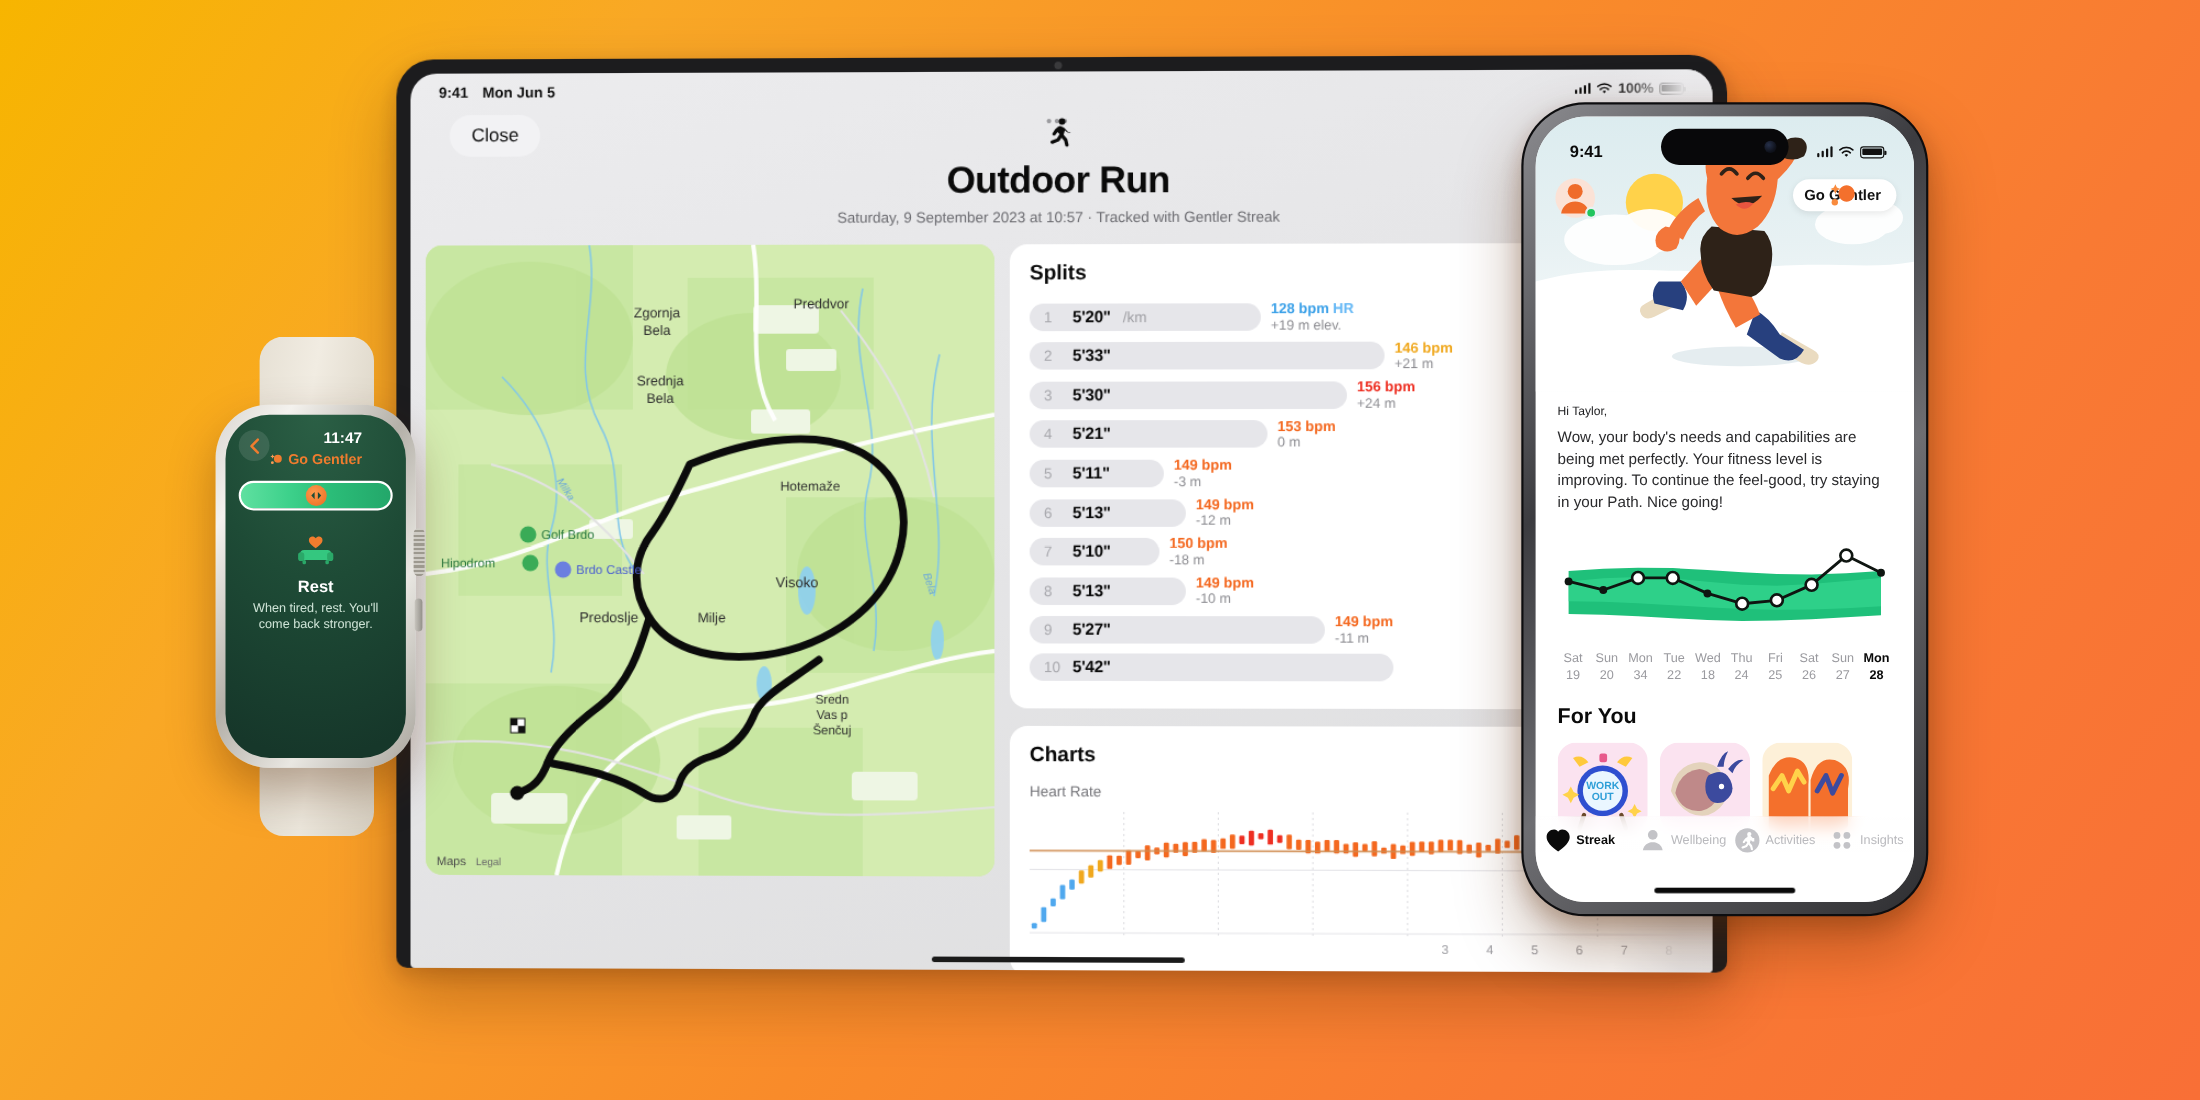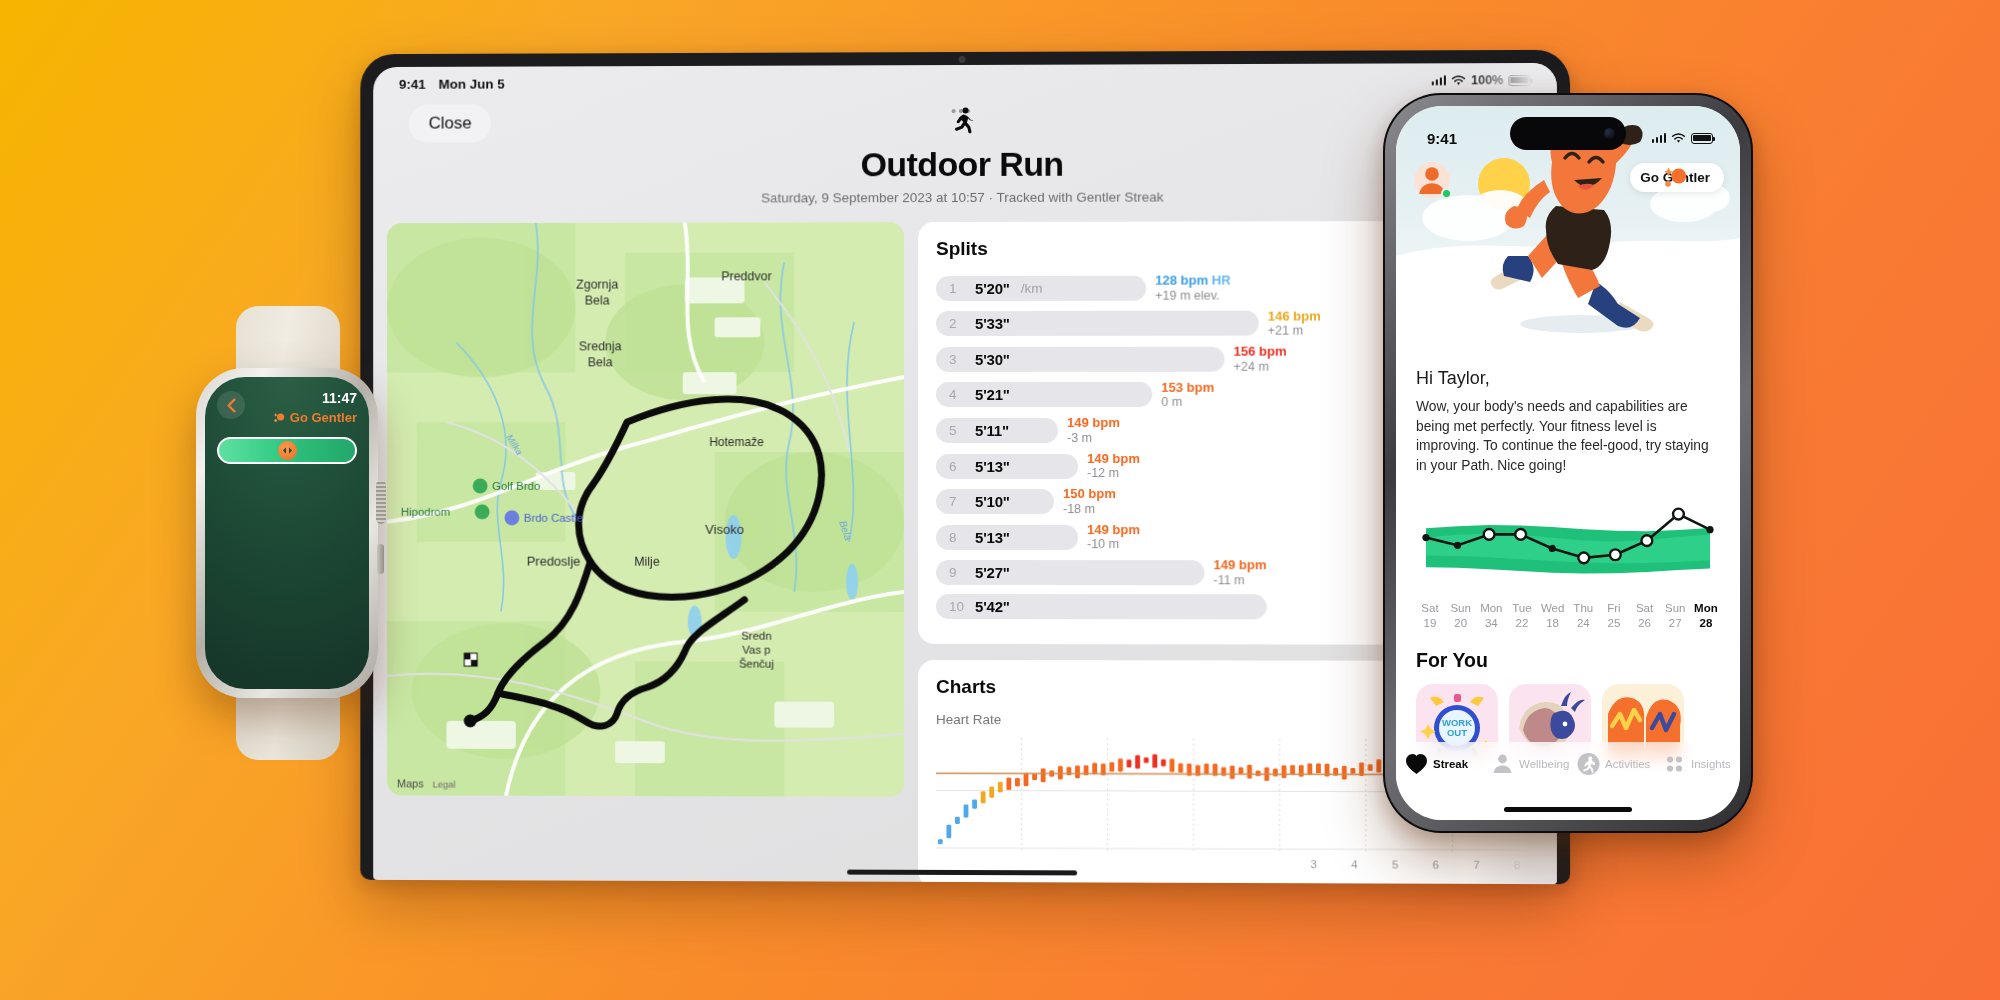--- a/index.html
+++ b/index.html
@@ -120,21 +120,21 @@
     border-radius: 50%; background: #fbe2d6; display: flex; align-items: center;
     justify-content: center; z-index: 4; }
   .avatar-dot { position: absolute; right: -2px; bottom: -1px; width: 11px; height: 11px;
     border-radius: 50%; background: #22c55e; border: 2px solid #e9f1f3; }
   .gentler-pill { position: absolute; right: 16px; top: 57px; z-index: 4;
     background: #fff; border-radius: 17px; padding: 7px 14px 7px 10px;
     display: flex; align-items: center; gap: 7px; font-size: 13.5px; font-weight: 700;
     color: #111; box-shadow: 0 2px 7px rgba(0,0,0,.09); }
 
   .ip-content { padding: 0 20px; position: relative; }
-  .greet { font-size: 18px; color: #1b1b1d; margin-top: 12px; }
+  .greet { font-size: 11px; color: #1b1b1d; margin-top: 12px; }
   .head-row { display: flex; align-items: flex-start; justify-content: space-between; }
   .prod-title { font-size: 22.5px; font-weight: 700; letter-spacing: -.5px;
     color: #0a0a0a; margin-top: 3px; }
   .eye-btn { position: absolute; right: 16px; top: 2px; width: 34px; height: 34px;
     border-radius: 50%; background: #fff; box-shadow: 0 1px 6px rgba(0,0,0,.13);
     display: flex; align-items: center; justify-content: center; }
   .prod-body { font-size: 13.8px; line-height: 1.42; color: #2a2a2c; margin-top: 8px; }
 
   .week-chart { height: 106px; margin-top: 13px; position: relative; }
   .week-chart svg { display: block; width: 100%; height: 100%; }
@@ -170,21 +170,21 @@
   .watch-case { position: absolute; inset: 0; border-radius: 48px;
     background: linear-gradient(122deg, #d9d6d0 0%, #f4f2ee 18%, #b4b0a8 46%, #e9e7e2 70%, #a8a49c 100%);
     box-shadow: 0 20px 42px rgba(80,35,0,.35); padding: 9px; }
   .crown { position: absolute; right: -8px; top: 112px; width: 10px; height: 44px;
     border-radius: 5px; background: repeating-linear-gradient(180deg,#cfccc5 0 2px,#9d998f 2px 4px); }
   .crown2 { position: absolute; right: -6px; top: 176px; width: 7px; height: 30px;
     border-radius: 4px; background: linear-gradient(90deg,#c8c5be,#93908a); }
   .watch-screen { width: 100%; height: 100%; border-radius: 40px; overflow: hidden;
     background: radial-gradient(125% 100% at 50% 0%, #2b5f45 0%, #1e4b36 48%, #16372a 100%);
     position: relative; padding: 14px 12px; }
-  .w-top { display: flex; align-items: flex-start; justify-content: space-between; }
+  .w-top { display: flex; align-items: flex-start; }
   .w-back { width: 28px; height: 28px; border-radius: 50%; background: rgba(255,255,255,.11);
     display: flex; align-items: center; justify-content: center; }
   .w-right { text-align: right; }
   .w-time { font-size: 14px; font-weight: 700; color: #fff; line-height: 1; }
   .w-brand { font-size: 13px; font-weight: 700; color: #f07c2e; margin-top: 5px;
     display: flex; align-items: center; gap: 4px; }
   .w-slider { margin-top: 12px; height: 27px; border-radius: 14px; border: 2.2px solid #fff;
     background: linear-gradient(90deg,#5fe0a0 0%, #3dd18b 32%, #2bbd78 60%, #23a76a 100%);
     display: flex; align-items: center; justify-content: center; position: relative; }
   .w-knob { width: 19px; height: 19px; border-radius: 50%;
@@ -792,15 +792,27 @@
 
       <div class="w-slider">
         <div class="w-knob">
           <svg width="11" height="9" viewBox="0 0 11 9">
             <path d="M4 1.2 1 4.5 4 7.8Z" fill="#1e4b36"></path>
             <path d="M7 1.2 10 4.5 7 7.8Z" fill="#1e4b36"></path>
           </svg>
         </div>
       </div>
 
+      <div class="w-rest">
+        <svg width="34" height="28" viewBox="0 0 34 28">
+          <path d="M17 3.4c1.8-2.6 6.2-2 6.2 1.8 0 3.2-4 5.6-6.2 7.2-2.2-1.6-6.2-4-6.2-7.2 0-3.8 4.4-4.4 6.2-1.8Z" fill="#f07c2e"></path>
+          <rect x="3" y="14" width="28" height="9" rx="3.4" fill="#34c77f"></rect>
+          <rect x="1" y="16" width="5.6" height="8" rx="2.6" fill="#2aa868"></rect>
+          <rect x="27.4" y="16" width="5.6" height="8" rx="2.6" fill="#2aa868"></rect>
+          <rect x="5" y="23" width="3.2" height="4" rx="1.4" fill="#2aa868"></rect>
+          <rect x="25.8" y="23" width="3.2" height="4" rx="1.4" fill="#2aa868"></rect>
+        </svg>
+        <div class="w-rest-title">Rest</div>
+        <div class="w-rest-sub">When tired, rest. You'll come back stronger.</div>
+      </div>
     </div>
   </div>
 </div>
 
 </body></html>

